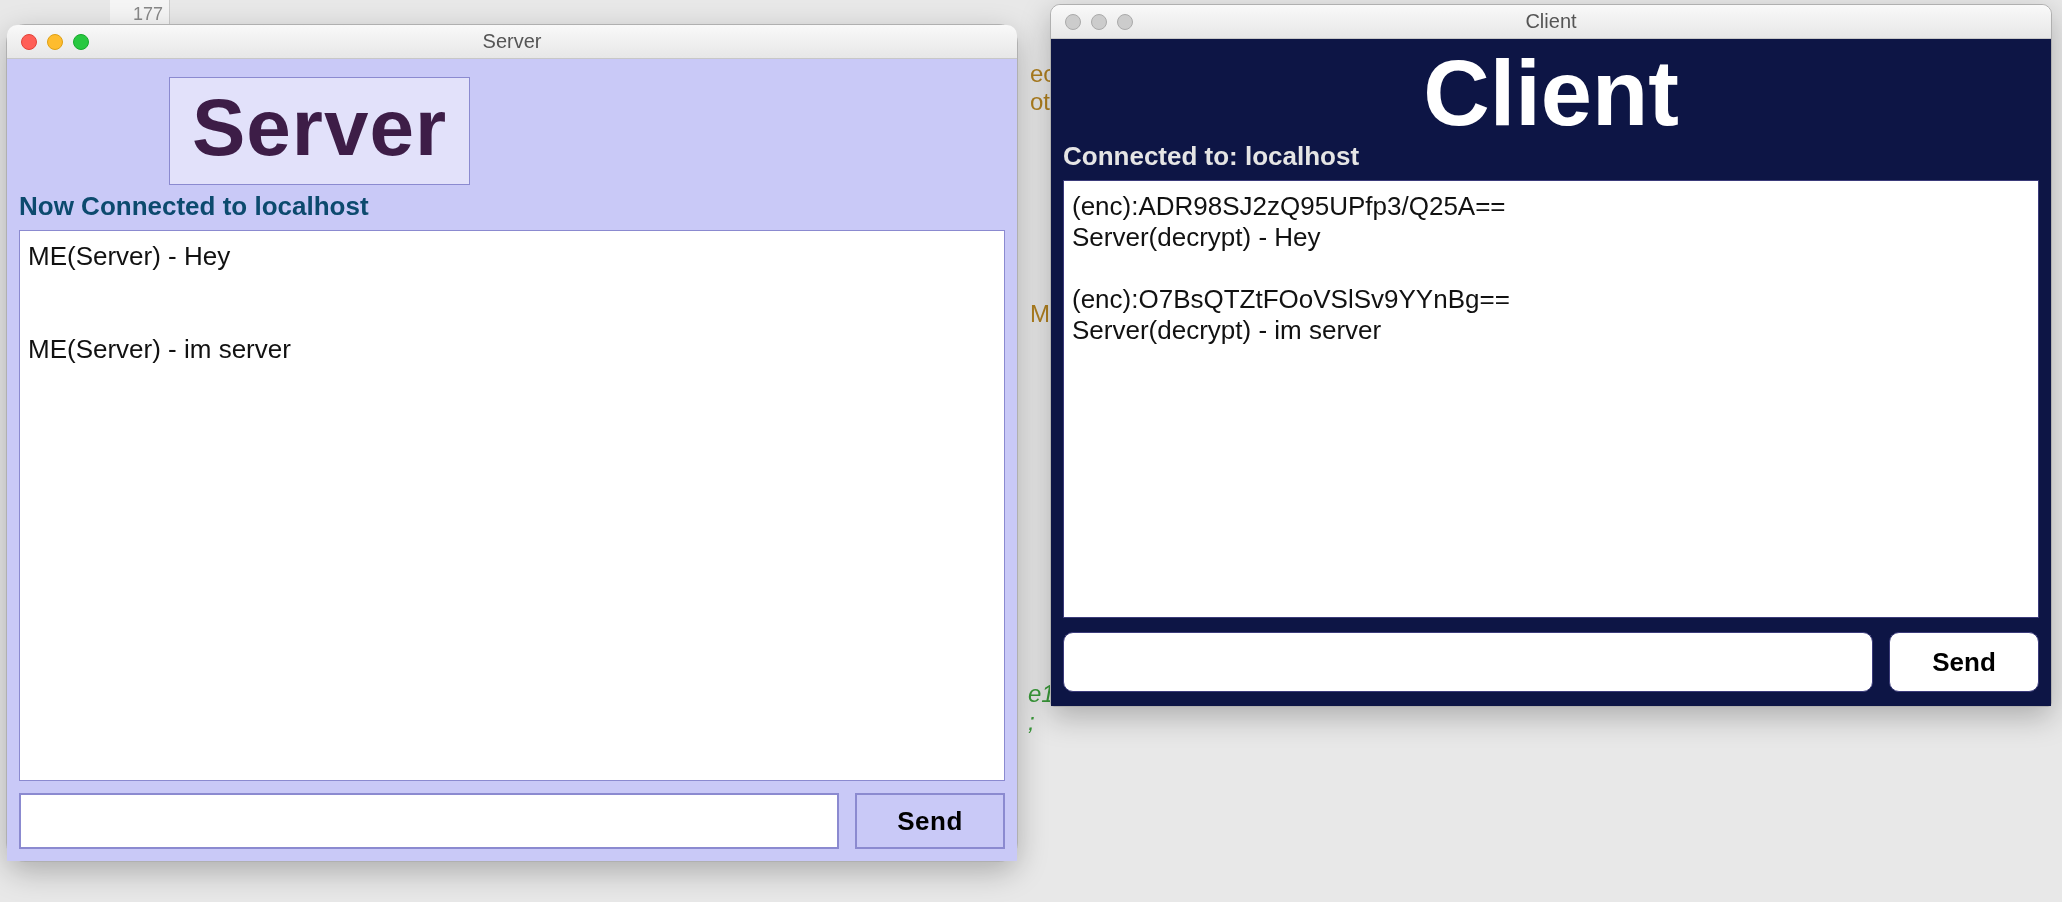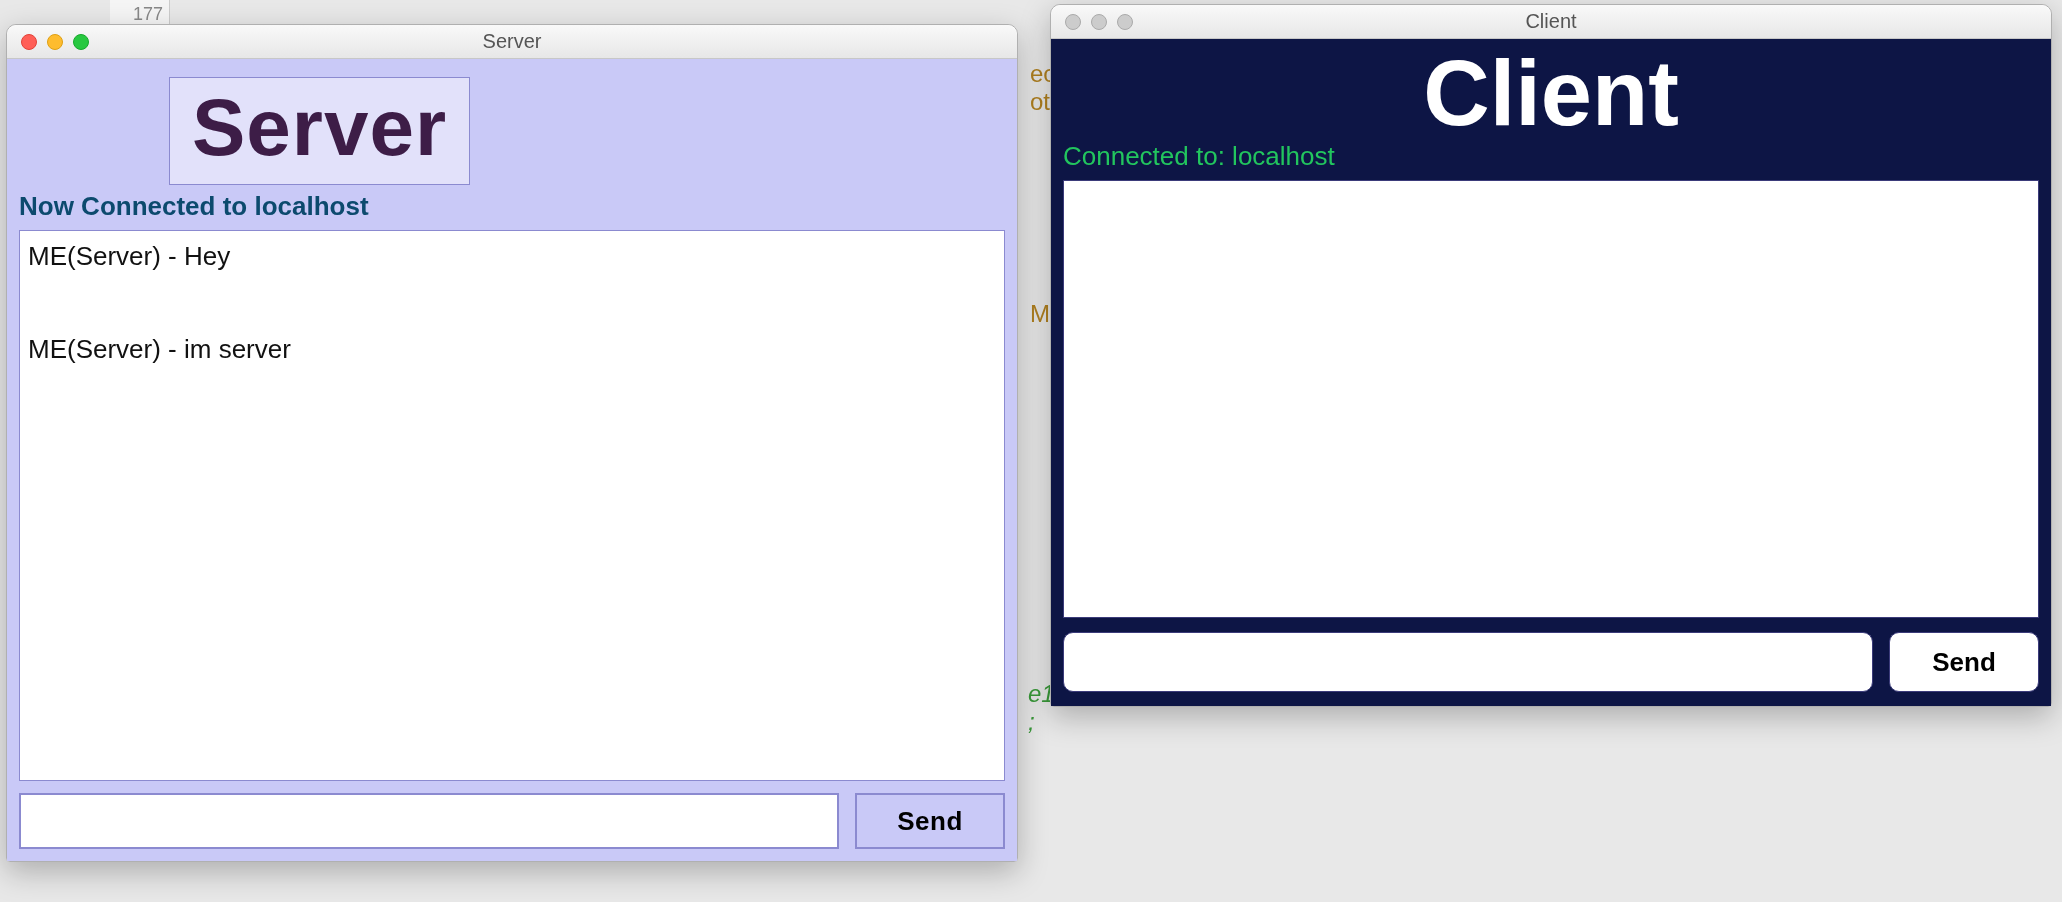--- a/index.html
+++ b/index.html
@@ -89,21 +89,21 @@
 
   
   .client-body {
     flex:1; background:#0d1545; padding: 12px 12px 14px 12px;
     display:flex; flex-direction:column;
   }
   .client-heading {
     text-align:center; font-size: 92px; font-weight:700; color:#fff;
     line-height: 1.0; margin-top: -4px;
   }
-  .client-status { color:#22c55e; font-size:26px; font-weight:400; margin-top: 2px;}
+  .client-status { color:#e5e5e5; font-size:26px; font-weight:700; margin-top: 2px;}
   .client-chat {
     flex:1; background:#fff; border:1px solid #3b3b7a; margin-top:8px;
     padding: 10px 8px; font-size:26px; color:#111;
     display:flex; flex-direction:row; gap: 40px;
     overflow:hidden;
   }
   .client-send-row { display:flex; gap:16px; margin-top:14px; align-items:stretch;}
   .client-input {
     flex:1; height:60px; border-radius:10px; border:1px solid #3b3b7a; background:#fff;
     font-size:24px; padding:4px 12px;
@@ -116,21 +116,21 @@
 </head>
 <body>
 
 <div class="bg-gutter">177</div>
 <div class="bg-col">ec
 ot</div>
 <div class="bg-col" style="top:300px;">M</div>
 <div class="bg-col2">e1
 ;</div>
 
-<div class="window" style="left:6px; top:24px; width:1012px; height:838px;">
+<div class="window" style="left:6px; top:24px; width:1012px; height:838px;border-radius:19px;">
   <div class="titlebar">
     <div class="traffic">
       <div class="tl red"></div>
       <div class="tl yel"></div>
       <div class="tl grn"></div>
     </div>
     <div class="title">Server</div>
   </div>
   <div class="server-body">
     <div class="server-heading-box">
@@ -156,19 +156,24 @@
       <div class="tl dim"></div>
       <div class="tl dim"></div>
       <div class="tl dim"></div>
     </div>
     <div class="title">Client</div>
   </div>
   <div class="client-body">
     <div class="client-heading">Client</div>
     <div class="client-status">Connected to: localhost</div>
     <div class="client-chat">
+      <div class="col">(enc):ADR98SJ2zQ95UPfp3/Q25A==
+Server(decrypt) - Hey
+
+(enc):O7BsQTZtFOoVSlSv9YYnBg==
+Server(decrypt) - im server</div>
     </div>
     <div class="client-send-row">
       <input class="client-input" value="" style="">
       <button class="client-send-btn">Send</button>
     </div>
   </div>
 </div>
 
 </body></html>

